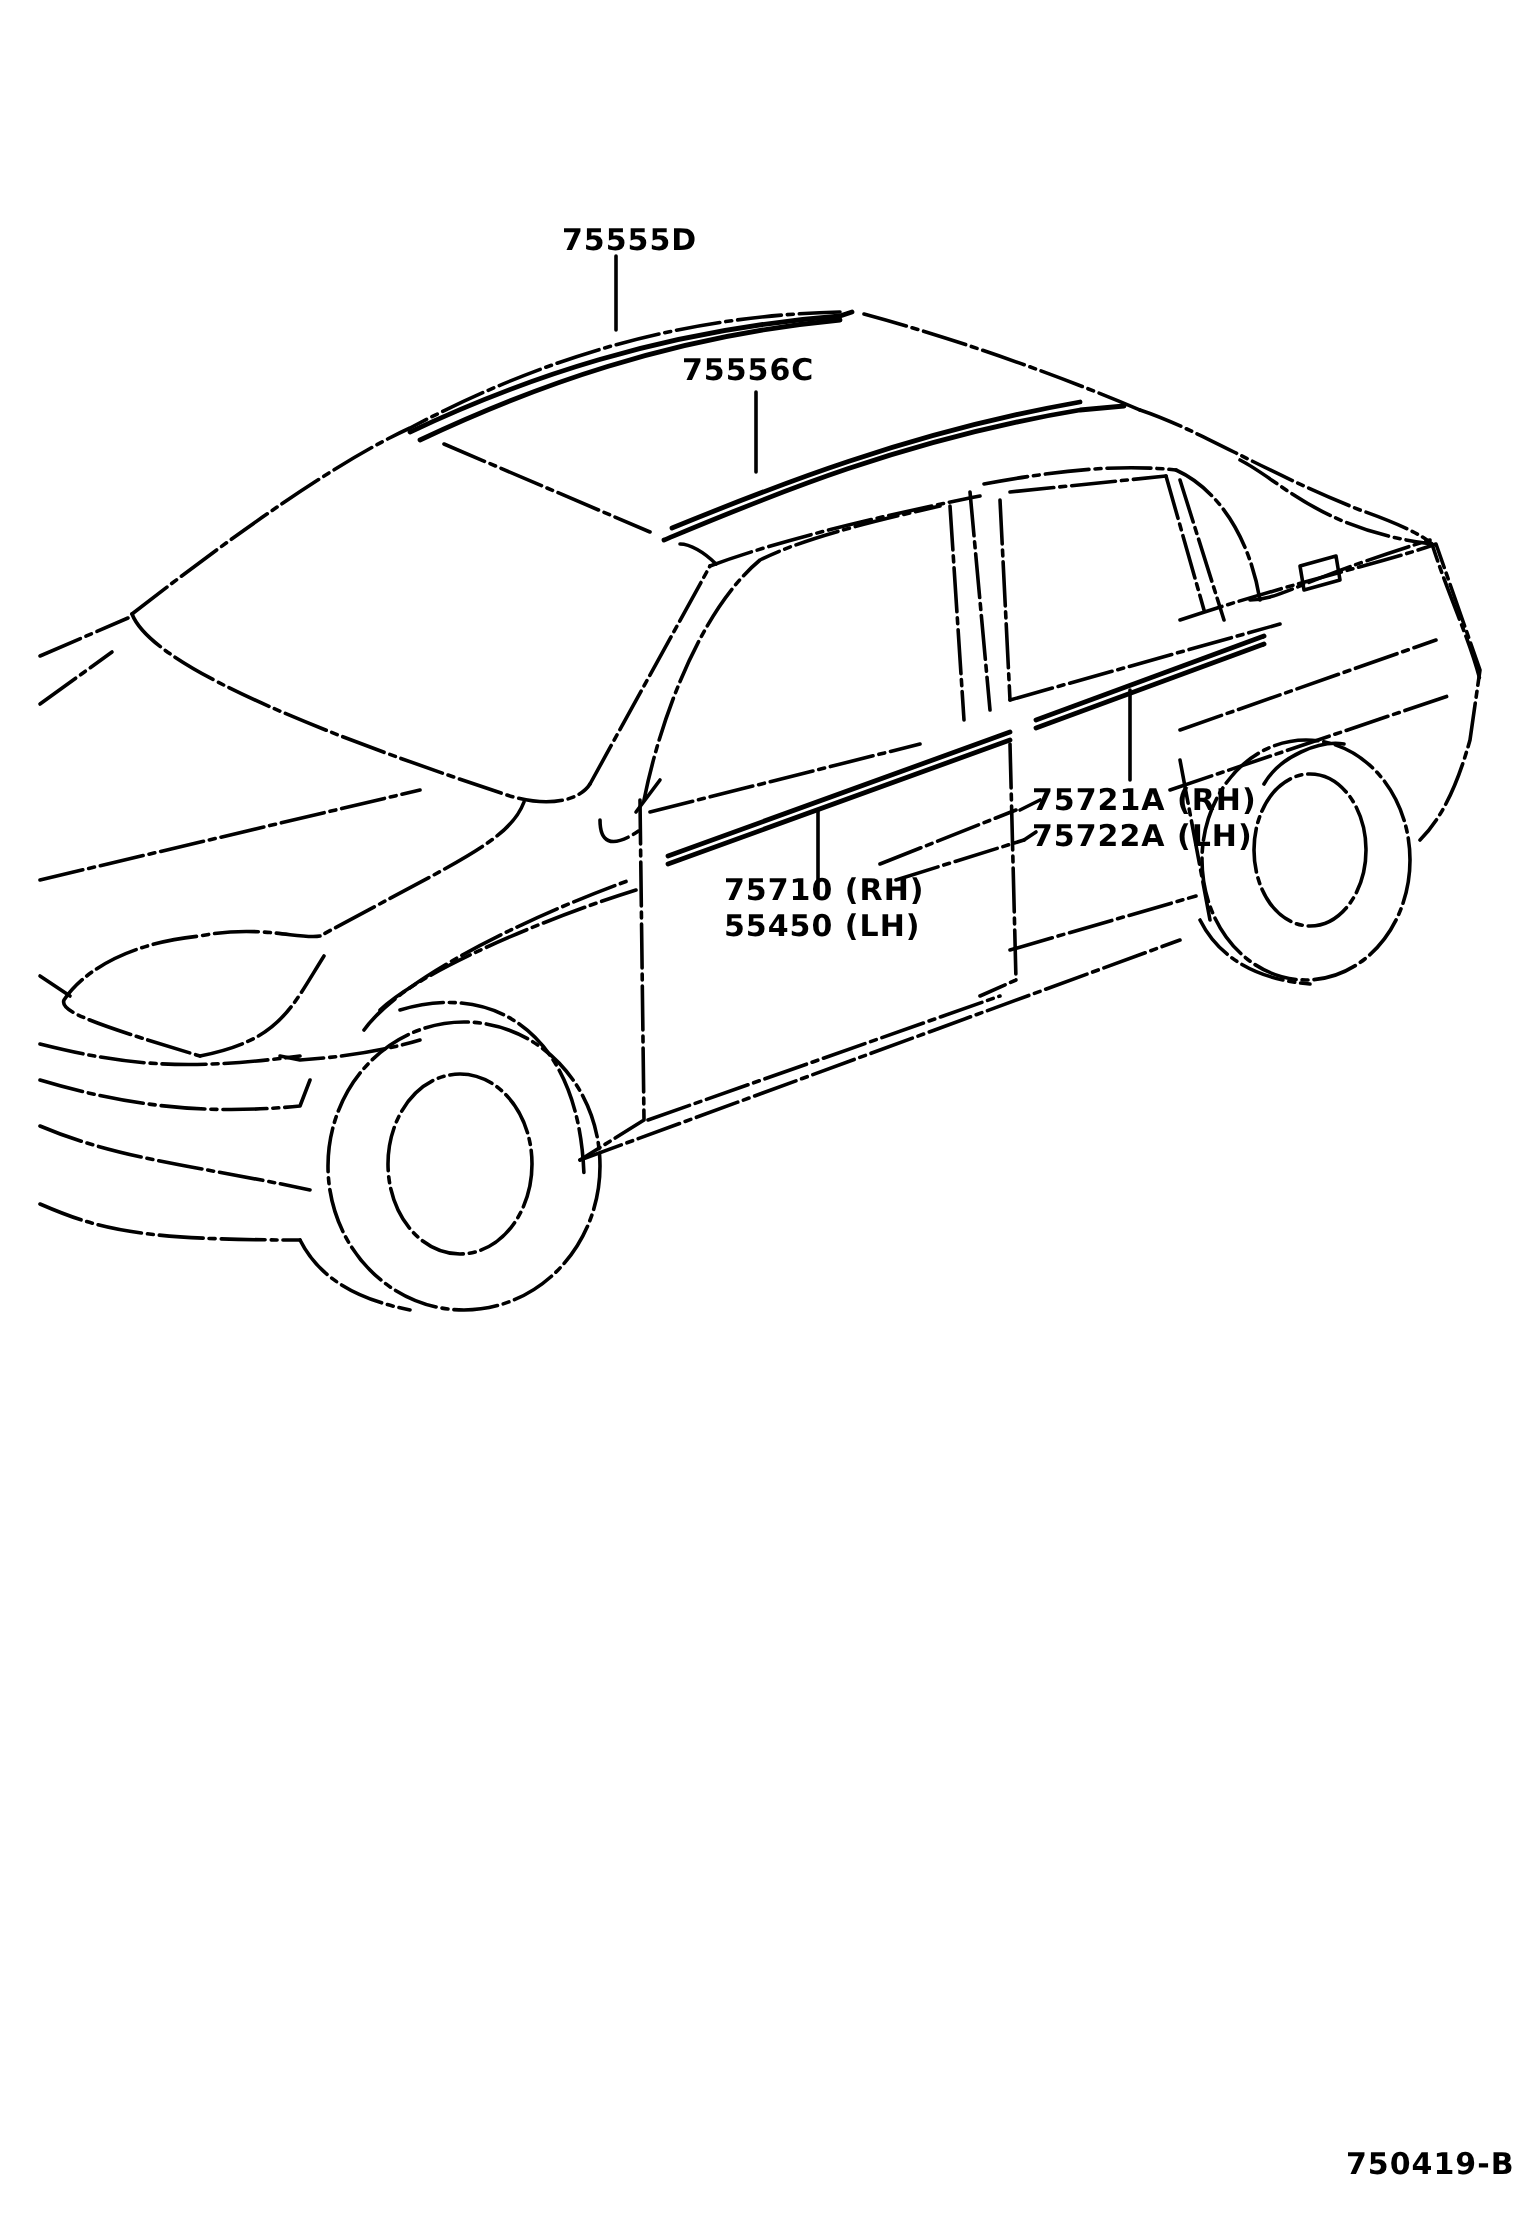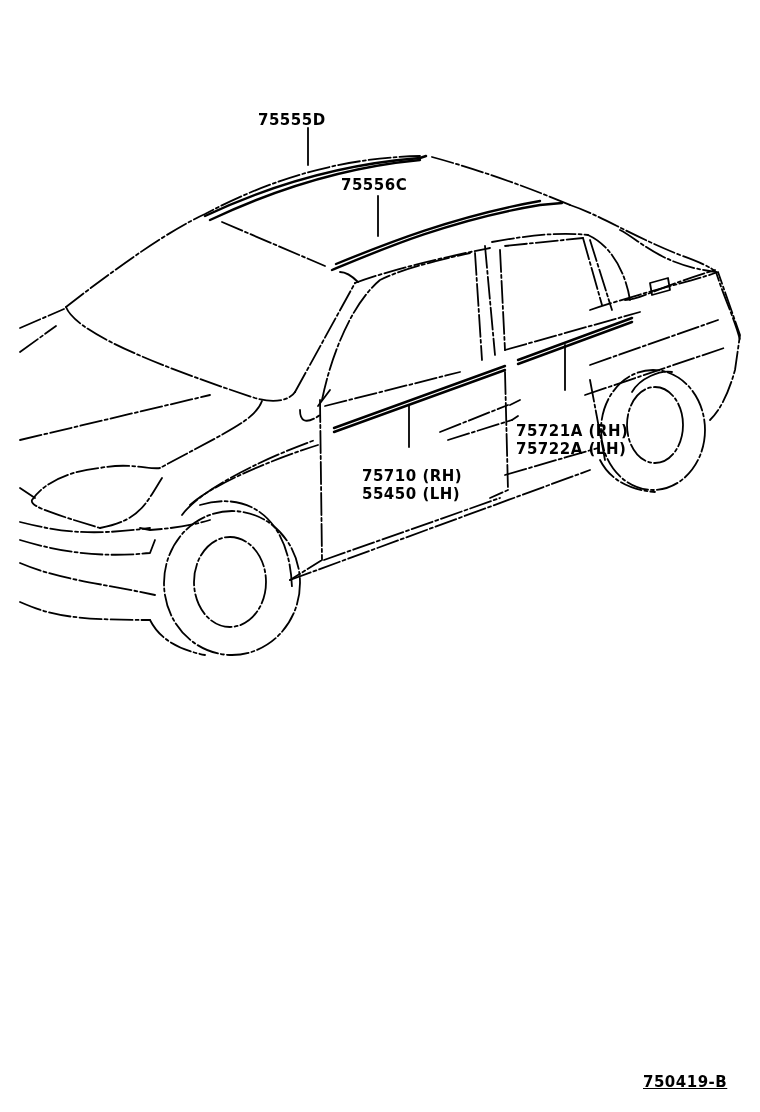--- a/index.html
+++ b/index.html
@@ -5,21 +5,21 @@
   html, body { margin: 0; padding: 0; background: #ffffff; }
   body { width: 760px; height: 1112px; position: relative; overflow: hidden; font-family: "DejaVu Sans", sans-serif; }
   #diagram { position: absolute; left: 0; top: 0; width: 760px; height: 1112px; }
   .ln { fill: none; stroke: #000; stroke-width: 1.8; stroke-linecap: round; stroke-linejoin: round; }
   .dash { stroke-dasharray: 22 3 3 3; }
   .thick { stroke-width: 2.4; }
   .label {
     position: absolute; font-family: "DejaVu Sans", sans-serif; font-weight: bold;
     font-size: 15px; line-height: 18px; color: #000; white-space: nowrap; letter-spacing: 0.5px;
   }
-  .lbl-block { position: absolute; margin-top: 31px; }
+  .lbl-block { position: absolute; }
   .lbl-block .label { position: static; display: block; }
   .code { position: absolute; font-weight: bold; font-size: 15px; color: #000; letter-spacing: 0.5px; }
 </style>
 </head>
 <body>
 
 <svg id="diagram" viewBox="0 0 760 1112" xmlns="http://www.w3.org/2000/svg">
 
   <g>
     <path class="ln dash" d="M66 307 C 120 265, 170 230, 205 214 C 260 185, 330 158, 420 156"></path>
@@ -113,26 +113,26 @@
   <g>
     <line class="ln" x1="308" y1="128" x2="308" y2="165"></line>
     <line class="ln" x1="378" y1="196" x2="378" y2="236"></line>
     <line class="ln" x1="565" y1="345" x2="565" y2="390"></line>
     <line class="ln" x1="409" y1="405" x2="409" y2="447"></line>
     <line class="ln" x1="510" y1="405" x2="520" y2="400"></line>
     <line class="ln" x1="512" y1="420" x2="518" y2="416"></line>
   </g>
 </svg>
 
-<div class="label" style="left:258px; top:111px;">75555D</div>
+<div class="label" style="left:281px; top:111px;">75555D</div>
 <div class="label" style="left:341px; top:176px;">75556C</div>
 
 <div class="lbl-block" style="left:516px; top:391px;">
   <span class="label">75721A (RH)</span>
   <span class="label">75722A (LH)</span>
 </div>
 
 <div class="lbl-block" style="left:362px; top:436px;">
   <span class="label">75710 (RH)</span>
   <span class="label">55450 (LH)</span>
 </div>
 
-<div class="code" style="left:643px; top:1073px;text-decoration:underline;">750419-B</div>
+<div class="code" style="left:673px; top:1073px;">750419-B</div>
 
 </body></html>

